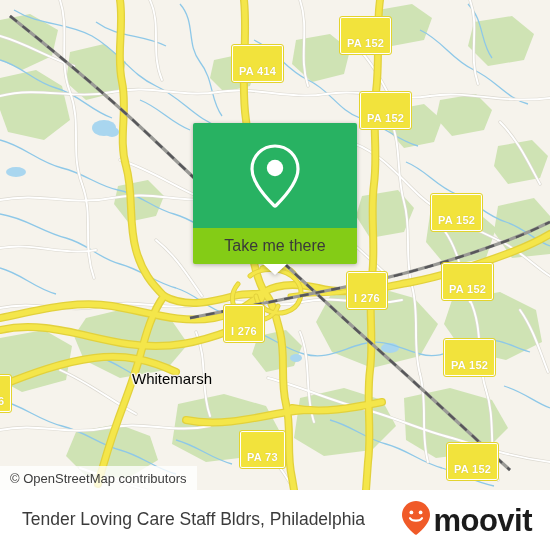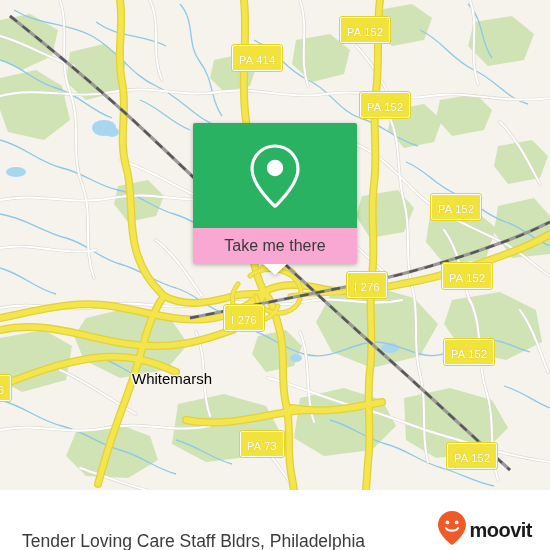--- a/index.html
+++ b/index.html
@@ -17,24 +17,24 @@
 
   
   .shield{
     position:absolute;
     background:#f2e33c;
     border:1.5px solid #ffffff;
     outline:1px solid #e3d32e;
     border-radius:2px;
     color:#ffffff;
     font-size:11px;
-    font-weight:normal;
+    font-weight:bold;
     letter-spacing:.3px;
     line-height:1;
-    padding:9px 6px 4px 6px;
+    padding:20px 6px 4px 6px;
     white-space:nowrap;
     text-shadow:0 0 1px rgba(160,140,20,.55);
     box-sizing:border-box;
   }
 
   
   .placelabel{
     position:absolute;
     color:#000000;
     font-size:15px;
@@ -50,21 +50,21 @@
   .callout{
     position:absolute;left:193px;top:123px;width:164px;
     filter:drop-shadow(0 1px 2px rgba(0,0,0,.28));
   }
   .callout-top{
     height:105px;background:#28b262;
     border-radius:2px 2px 0 0;
     display:flex;align-items:center;justify-content:center;
   }
   .callout-bottom{
-    height:36px;background:#f9a8d4;
+    height:36px;background:#84cc16;
     display:flex;align-items:center;justify-content:center;
     border-radius:0 0 2px 2px;
     position:relative;
   }
   .callout-label{
     color:#3a3a3a;font-size:16px;line-height:1;
   }
   .callout-tail{
     position:absolute;left:50%;bottom:-11px;
     transform:translateX(-50%);
@@ -84,29 +84,29 @@
   }
 
   
   .footer{
     position:absolute;left:0;top:490px;width:550px;height:60px;
     background:#ffffff;overflow:hidden;
   }
   .footer-watermark{position:absolute;left:0;top:-490px;opacity:.13;}
   .footer-inner{
     position:absolute;inset:0;
-    display:flex;align-items:flex-end;justify-content:space-between;
+    display:flex;align-items:center;justify-content:space-between;
     padding:0 18px 0 22px;box-sizing:border-box;
   }
   .footer-title{
     color:#3b3b3b;font-size:17.5px;line-height:1;white-space:nowrap;
   }
   .brand{display:flex;align-items:center;gap:2px;}
   .brand-word{
-    color:#1b1b1b;font-size:20px;line-height:1;font-weight:bold;
+    color:#1b1b1b;font-size:31px;line-height:1;font-weight:bold;
     letter-spacing:-.5px;
   }
 </style>
 </head>
 <body>
 
 <div id="stage">
 
   <div class="map">
     <svg width="550" height="490" viewBox="0 0 550 490" xmlns="http://www.w3.org/2000/svg">
@@ -352,20 +352,21 @@
             <circle cx="28" cy="26" r="8.2" fill="#ffffff"></circle>
           </svg>
         </span>
       </div>
       <div class="callout-bottom">
         <span class="callout-label">Take me there</span>
         <span class="callout-tail"></span>
       </div>
     </div>
 
+    <div class="attrib">© OpenStreetMap contributors</div>
   </div>
 
   <div class="footer">
     <div class="footer-watermark">
       
     </div>
     <div class="footer-inner">
       <div class="footer-title">Tender Loving Care Staff Bldrs, Philadelphia</div>
       <div class="brand">
         <span>

